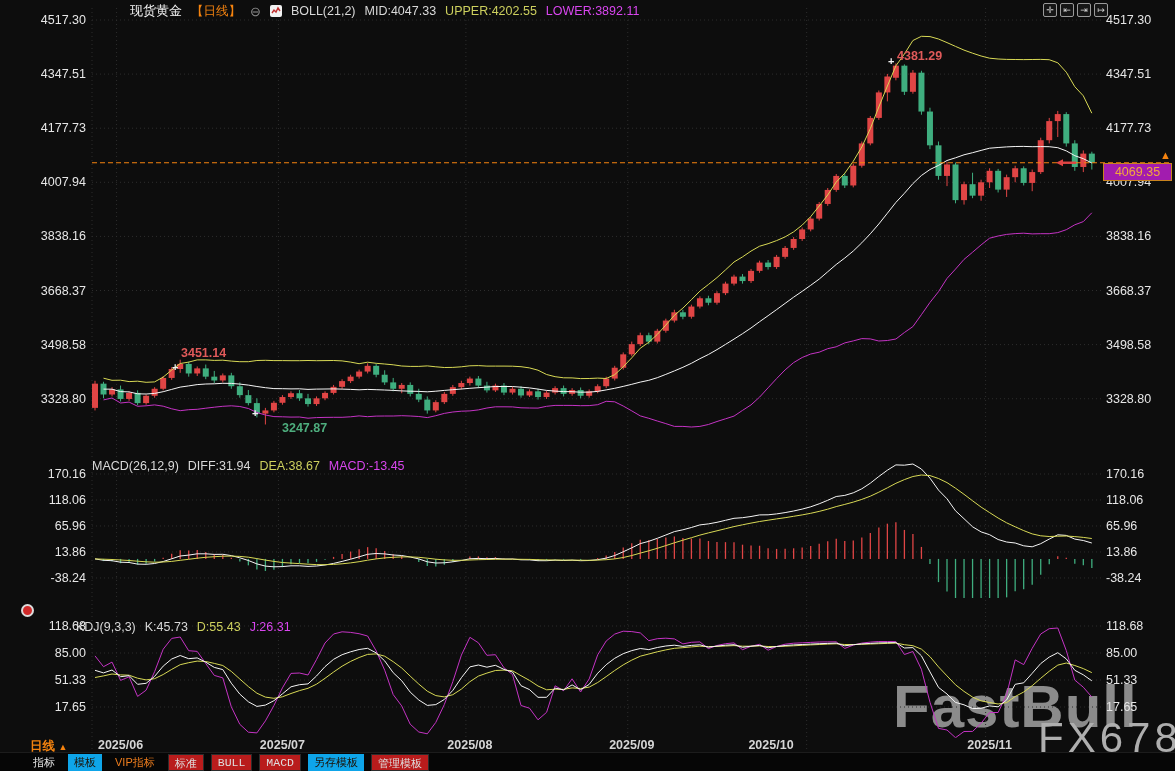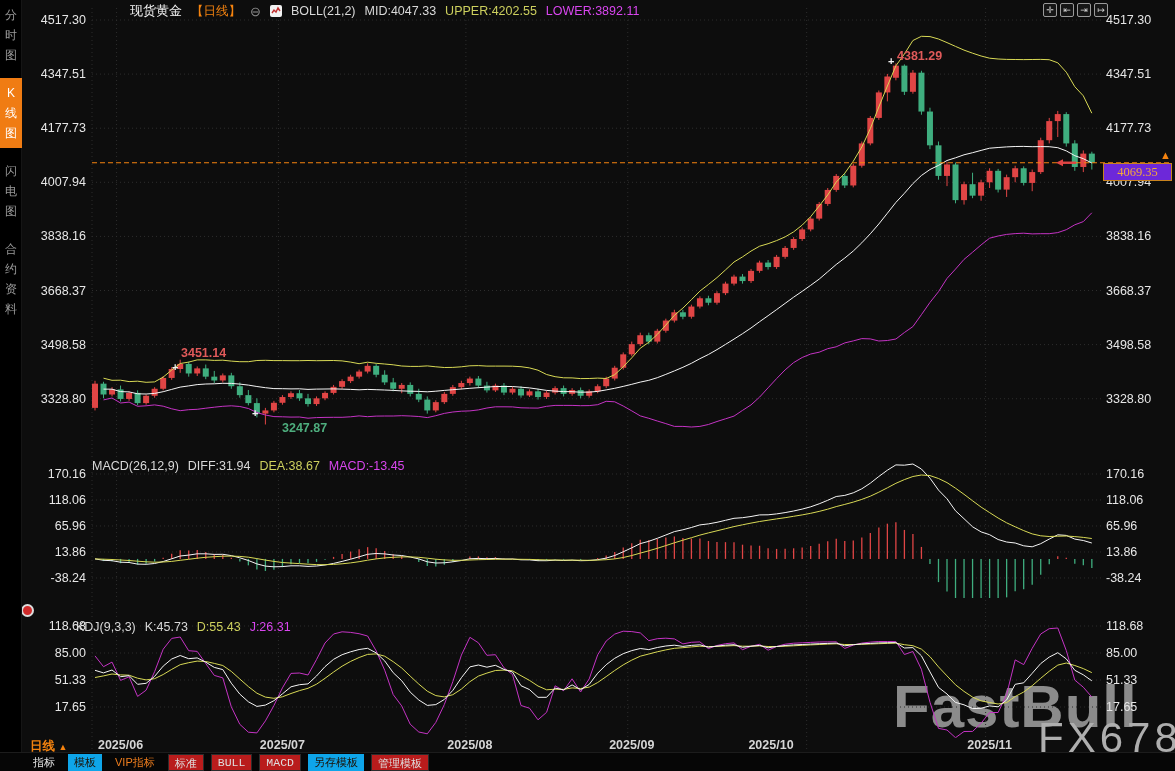--- a/index.html
+++ b/index.html
@@ -34,22 +34,22 @@
   .ylab.left { left:22px; width:64px; text-align:right; }
   .ylab.right { left:1106px; text-align:left; }
   .xlab { position:absolute; top:738px; width:60px; text-align:center; font-size:12.5px;
           font-weight:bold; color:#d5d5d5; z-index:15; }
   
   .ann { position:absolute; font-size:12.5px; font-weight:bold; z-index:18; white-space:nowrap; }
   .ann.red { color:#e05a5a; }
   .ann.green { color:#4eae7e; }
   .plus-mark { position:absolute; color:#f0f0f0; font-size:11px; font-weight:bold; z-index:18; }
   .price-box { position:absolute; left:1103px; top:163px; width:69px; height:18px; z-index:25;
-               border:1px solid #c8831e; background:#6d28d9; color:#f2a93b; font-size:12.5px;
-               text-align:center; line-height:16px;font-family:Liberation Serif, serif; }
+               border:1px solid #c8831e; background:#a21caf; color:#f2a93b; font-size:12.5px;
+               text-align:center; line-height:16px; }
   .up-arrow { position:absolute; left:1160px; top:149px; color:#f5830f; font-size:11px; z-index:25; }
   
   .wm1 { position:absolute; left:893px; top:672px; font-size:60px; font-weight:bold;
          color:#8b8b8b; letter-spacing:1px; z-index:5; }
   .wm2 { position:absolute; left:1038px; top:714px; font-size:42px; color:#aeaeae;
          letter-spacing:4px; z-index:5; }
   
   .period-sel { position:absolute; left:30px; top:738px; color:#f5830f; font-weight:bold;
                 font-size:12.5px; z-index:20; cursor:pointer; }
   .toolbar { position:absolute; left:0; bottom:0; width:1175px; height:19px; background:#060606;
@@ -61,34 +61,20 @@
   .tb.vip { color:#ef7e1e; }
   .tb.btn { background:#b91c1c; border:1px solid #2c2c2c; color:#dedede; }
   .tb.mono { font-family:"Liberation Mono",monospace; font-size:11.5px; }
   svg.chart { position:absolute; left:0; top:0; z-index:10; }
 </style>
 </head>
 <body>
 
 <div class="screen">
 
-  <div class="sidebar">
-      <div class="side-tab">
-        <span class="vchars">分时图</span>
-      </div>
-      <div class="side-tab active">
-        <span class="vchars">K线图</span>
-      </div>
-      <div class="side-tab">
-        <span class="vchars">闪电图</span>
-      </div>
-      <div class="side-tab">
-        <span class="vchars">合约资料</span>
-      </div>
-    </div>
 
   <div class="wm1">FastBull</div>
   <div class="wm2">FX678</div>
 
   <svg id="chart" class="chart" width="1175" height="771">
       <defs>
         <clipPath id="cm">
           <rect x="88" y="8" width="1016" height="442"></rect>
         </clipPath>
         <clipPath id="cd">

